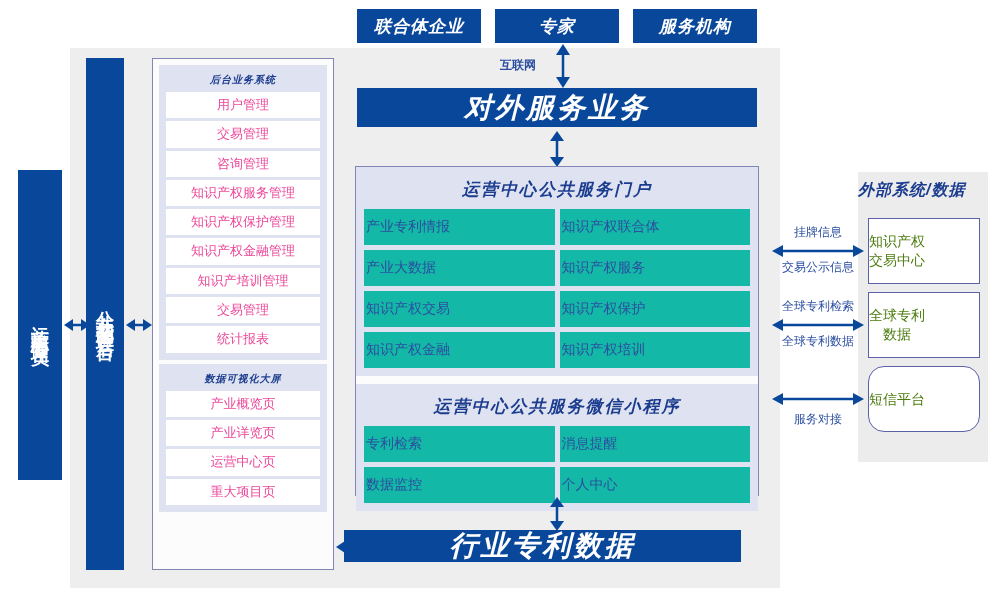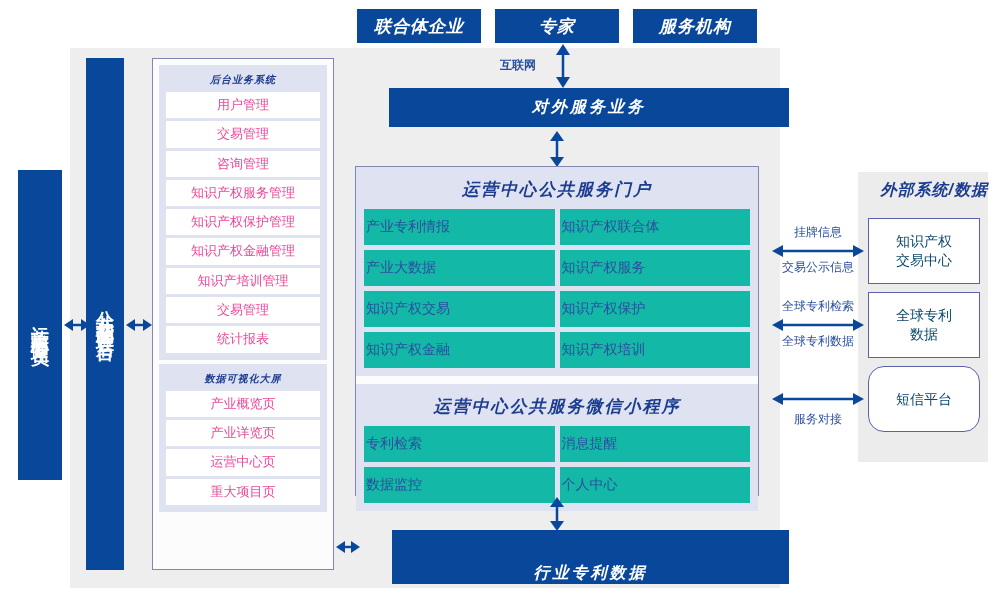--- a/index.html
+++ b/index.html
@@ -34,23 +34,22 @@
     text-align: center;
     font-weight: bold;
     font-style: italic;
     letter-spacing: 1px;
   }
   .top-actor {
     height: 34px;
     font-size: 17px;
   }
   .wide-bar {
-    font-size: 16px;
+    font-size: 28px;
     letter-spacing: 3px;
-    margin-left: 32px;
   }
   .vert-bar {
     writing-mode: vertical-rl;
     font-size: 18px;
     letter-spacing: 4px;
     font-weight: bold;
     font-style: normal;
   }
 
   
@@ -121,32 +120,31 @@
   
   .ext-panel {
     background: #ececec;
     padding: 0;
   }
   .ext-title {
     color: #1c3d8f;
     font-weight: bold;
     font-style: italic;
     font-size: 16px;
-    text-align: right;
+    text-align: left;
     letter-spacing: 1px;
     padding-top: 8px;
   }
   .ext-box {
     background: #ffffff;
     border: 1px solid #5b61a8;
-    color: #0c4a6e;
+    color: #4d7c0f;
     font-size: 14px;
     display: flex;
     align-items: center;
-    justify-content: center;
     text-align: center;
     line-height: 1.35;
   }
 
   
   .arrow-label {
     color: #2b4ea0;
     font-size: 12px;
     font-weight: bold;
     text-align: center;
@@ -268,21 +266,21 @@
       </div>
     </div>
   </div>
 
   <svg class="arrow" style="left:546px; top:497px; width:22px; height:34px;" viewBox="0 0 22 34">
     <line x1="11" y1="7" x2="11" y2="27" stroke="#09479b" stroke-width="2.5"></line>
     <polygon points="11,0 4,10 18,10" fill="#09479b"></polygon>
     <polygon points="11,34 4,24 18,24" fill="#09479b"></polygon>
   </svg>
 
-  <div class="abs blue-box wide-bar" style="left:360px; top:530px; width:397px; height:54px;align-items:flex-end;">
+  <div class="abs blue-box wide-bar" style="left:344px; top:530px; width:397px; height:32px;">
     <span>行业专利数据</span>
   </div>
 
   <div class="abs ext-panel" style="left:858px; top:172px; width:130px; height:290px;">
     <div class="ext-title">外部系统/数据</div>
   </div>
 
   <div class="abs ext-box" style="left:868px; top:218px; width:112px; height:66px;">
     <div>
       <span>知识产权</span><br>

